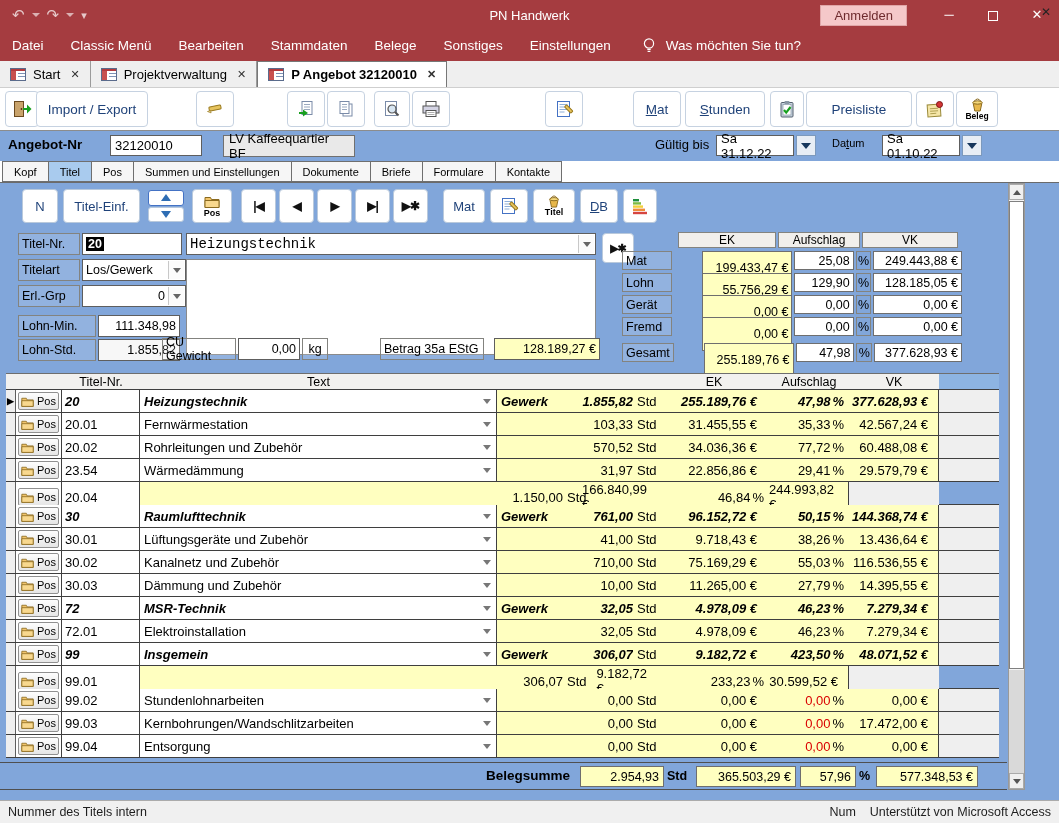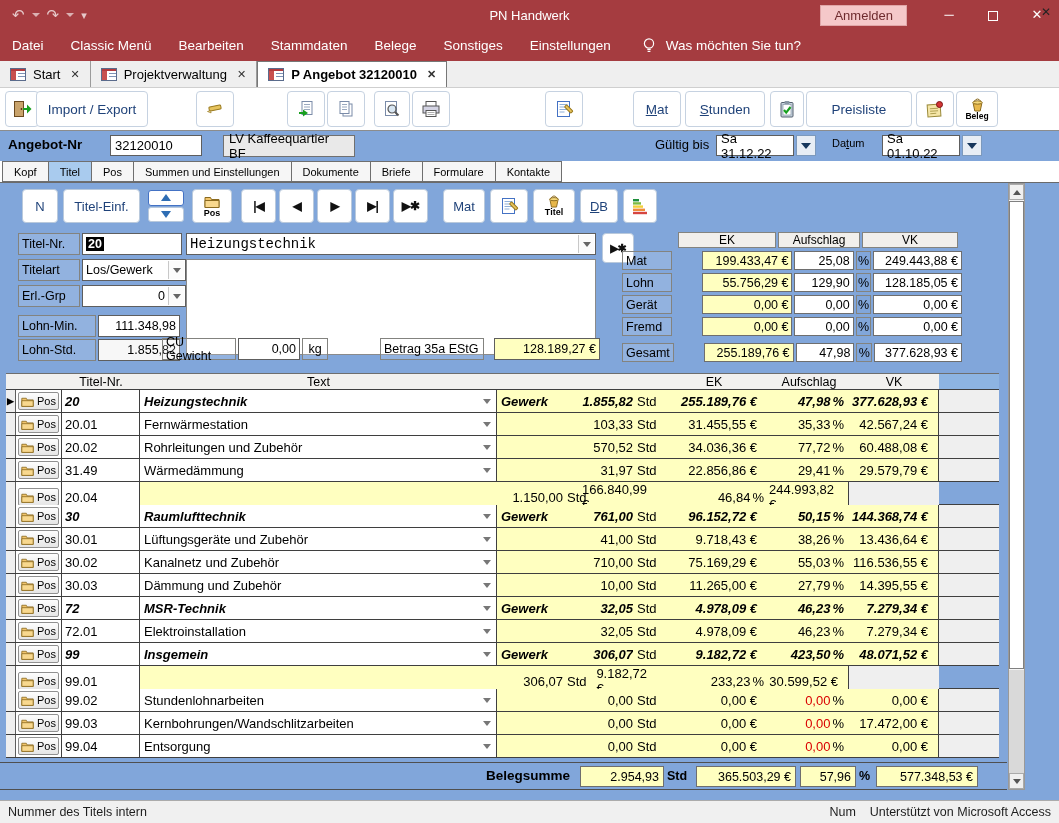--- a/index.html
+++ b/index.html
@@ -119,21 +119,21 @@
   .f-betrag{left:494px;top:155px;width:106px;background:var(--yellow);justify-content:flex-end;}
 
   
   .cost-panel{position:absolute;left:622px;top:49px;width:340px;}
   .cp-head{display:flex;gap:2px;margin-left:56px;height:16px;}
   .cp-hcell{background:#F1EFEC;border:1px solid var(--lab-border);font-size:12px;display:flex;align-items:center;justify-content:center;}
   .cp-h0{width:98px}.cp-h1{width:82px}.cp-h2{width:96px}
   .cp-row{display:flex;gap:2px;margin-top:3px;height:19px;font-size:12.5px;}
   .cp-row.total{margin-top:7px;}
   .cp-lab{width:54px;border:1px solid var(--lab-border);background:rgba(255,255,255,.14);display:flex;align-items:center;padding:0 3px;}
-  .cp-ek{width:98px;background:var(--yellow);border:1px solid #6E6E6E;display:flex;align-items:center;justify-content:flex-end;padding:8px 3px;margin-left:28px;}
+  .cp-ek{width:98px;background:var(--yellow);border:1px solid #6E6E6E;display:flex;align-items:center;justify-content:flex-end;padding:16px 3px;margin-left:28px;}
   .cp-auf{width:64px;background:#fff;border:1px solid #6E6E6E;display:flex;align-items:center;justify-content:flex-end;padding:0 3px;}
   .cp-pct{width:17px;border:1px solid var(--lab-border);display:flex;align-items:center;justify-content:center;}
   .cp-vk{width:96px;background:#fff;border:1px solid #6E6E6E;display:flex;align-items:center;justify-content:flex-end;padding:0 3px;}
 
   
   .grid-table{position:absolute;left:6px;top:190px;width:993px;}
   .thead{display:grid;grid-template-columns:56px 78px 357px 162px 110px 80px 90px 60px;height:17px;border-top:1px solid #6E6E6E;}
   .th{background:#F2F1EF;border-bottom:1px solid var(--border-dark);display:flex;align-items:center;justify-content:center;font-size:12.5px;}
   .th.fill{background:#8DB4E2;}
   .trow{display:grid;grid-template-columns:10px 46px 78px 357px 66px 70px 26px 110px 80px 90px 60px;height:23px;border-bottom:1px solid var(--border-dark);font-size:13px;}
@@ -616,21 +616,21 @@
     <div class="c-pos">
       <button class="posbtn">
         <svg width="13" height="11" viewBox="0 0 16 13">
           <path d="M1 2.5h5.5l1 2H15v8H1z" fill="#F2C46A" stroke="#8A6A1F"></path>
           <path d="M1 5.5h14v7H1z" fill="#F8D88E" stroke="#8A6A1F"></path>
         </svg>
         <span class="poslab">Pos</span>
       </button>
     </div>
     <div class="c-nr">
-              <span class="nrv">31.49</span>
+              <span class="nrv">23.54</span>
             </div>
     <div class="c-tx">
       <span class="txv">Wärmedämmung</span>
       <span class="dd"></span>
     </div>
     <div class="c-gw">
               <span class="gwv"></span>
             </div>
     <div class="c-sn">
               <span class="stdv">31,97</span>

